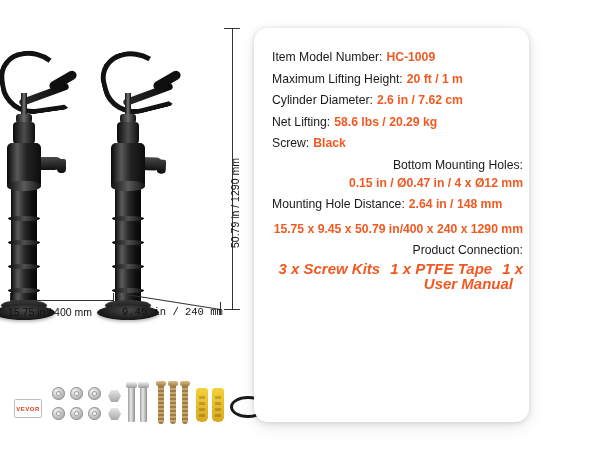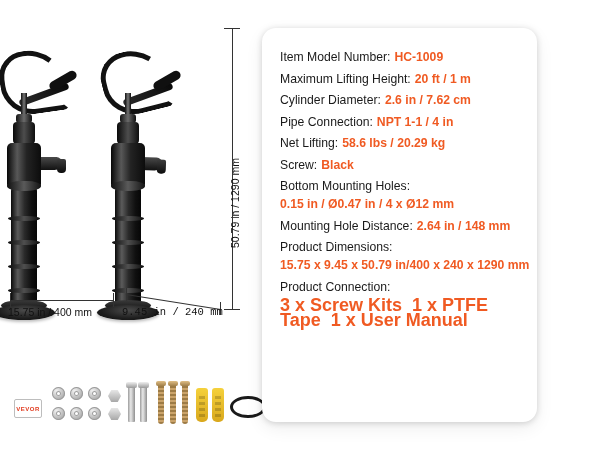--- a/index.html
+++ b/index.html
@@ -318,21 +318,21 @@
     width: 30px;
     height: 16px;
     border-radius: 50%;
     border: 3px solid #1a1a1a;
     background: #ffffff;
   }
 
   
   .spec-card {
     position: absolute;
-    left: 262px;
+    left: 254px;
     top: 28px;
     width: 275px;
     height: 394px;
     background: #ffffff;
     border-radius: 14px;
     box-shadow: 0 1px 6px rgba(0,0,0,0.16), 0 6px 18px rgba(0,0,0,0.07);
     padding: 22px 6px 16px 18px;
     box-sizing: border-box;
     overflow: hidden;
   }
@@ -340,39 +340,40 @@
     display: flex;
     flex-direction: column;
     gap: 6.5px;
   }
   .spec-row {
     font-size: 12.2px;
     line-height: 15px;
     color: #1a1a1a;
     white-space: nowrap;
   }
-  .spec-row.wrap { white-space: normal; }
+  .spec-row.wrap { white-space: normal; text-align: right; }
   .spec-label { color: #1a1a1a; }
   .spec-value {
     color: #f05a22;
     font-weight: bold;
     margin-left: 4px;
   }
   .spec-value.block {
     display: block;
     margin-left: 0;
     margin-top: 3px;
     font-size: 12.2px;
   }
   .acc-values {
     display: block;
     margin-top: 3px;
     color: #f05a22;
     font-weight: bold;
-    font-size: 18px;
+    font-size: 15px;
+    font-style: italic;
   }
   .acc-values span { margin-right: 10px; }
 </style>
 </head>
 <body>
 
 <div class="page">
 
   <div class="left-panel">
 
@@ -467,44 +468,40 @@
       </div>
 
       <div class="spec-row">
         <span class="spec-label">Maximum Lifting Height:</span><span class="spec-value">20 ft / 1 m</span>
       </div>
 
       <div class="spec-row">
         <span class="spec-label">Cylinder Diameter:</span><span class="spec-value">2.6 in / 7.62 cm</span>
       </div>
 
-      <div class="spec-row">
-        <span class="spec-label">Pipe Connection:</span><span class="spec-value">NPT 1-1 / 4 in</span>
-      </div>
 
       <div class="spec-row">
         <span class="spec-label">Net Lifting:</span><span class="spec-value">58.6 lbs / 20.29 kg</span>
       </div>
 
       <div class="spec-row">
         <span class="spec-label">Screw:</span><span class="spec-value">Black</span>
       </div>
 
       <div class="spec-row wrap">
         <span class="spec-label">Bottom Mounting Holes:</span>
         <span class="spec-value block">0.15 in / Ø0.47 in / 4 x Ø12 mm</span>
       </div>
 
       <div class="spec-row">
         <span class="spec-label">Mounting Hole Distance:</span><span class="spec-value">2.64 in / 148 mm</span>
       </div>
 
 
       <div class="spec-row wrap">
-        <span class="spec-label">Product Dimensions:</span>
         <span class="spec-value block">15.75 x 9.45 x 50.79 in/400 x 240 x 1290 mm</span>
       </div>
 
       <div class="spec-row wrap">
         <span class="spec-label">Product Connection:</span>
         <span class="acc-values">
           <span>3 x Screw Kits</span><span>1 x PTFE Tape</span><span>1 x User Manual</span>
         </span>
       </div>
 

